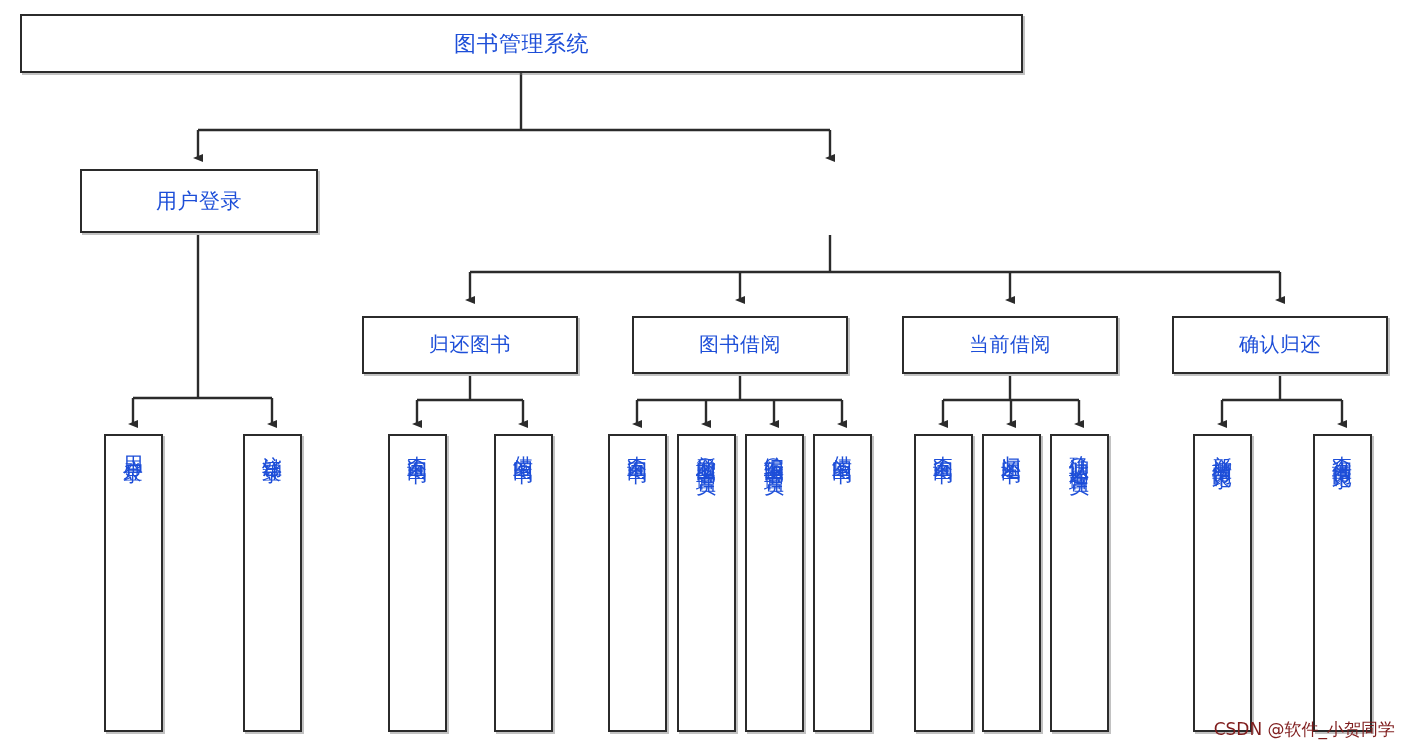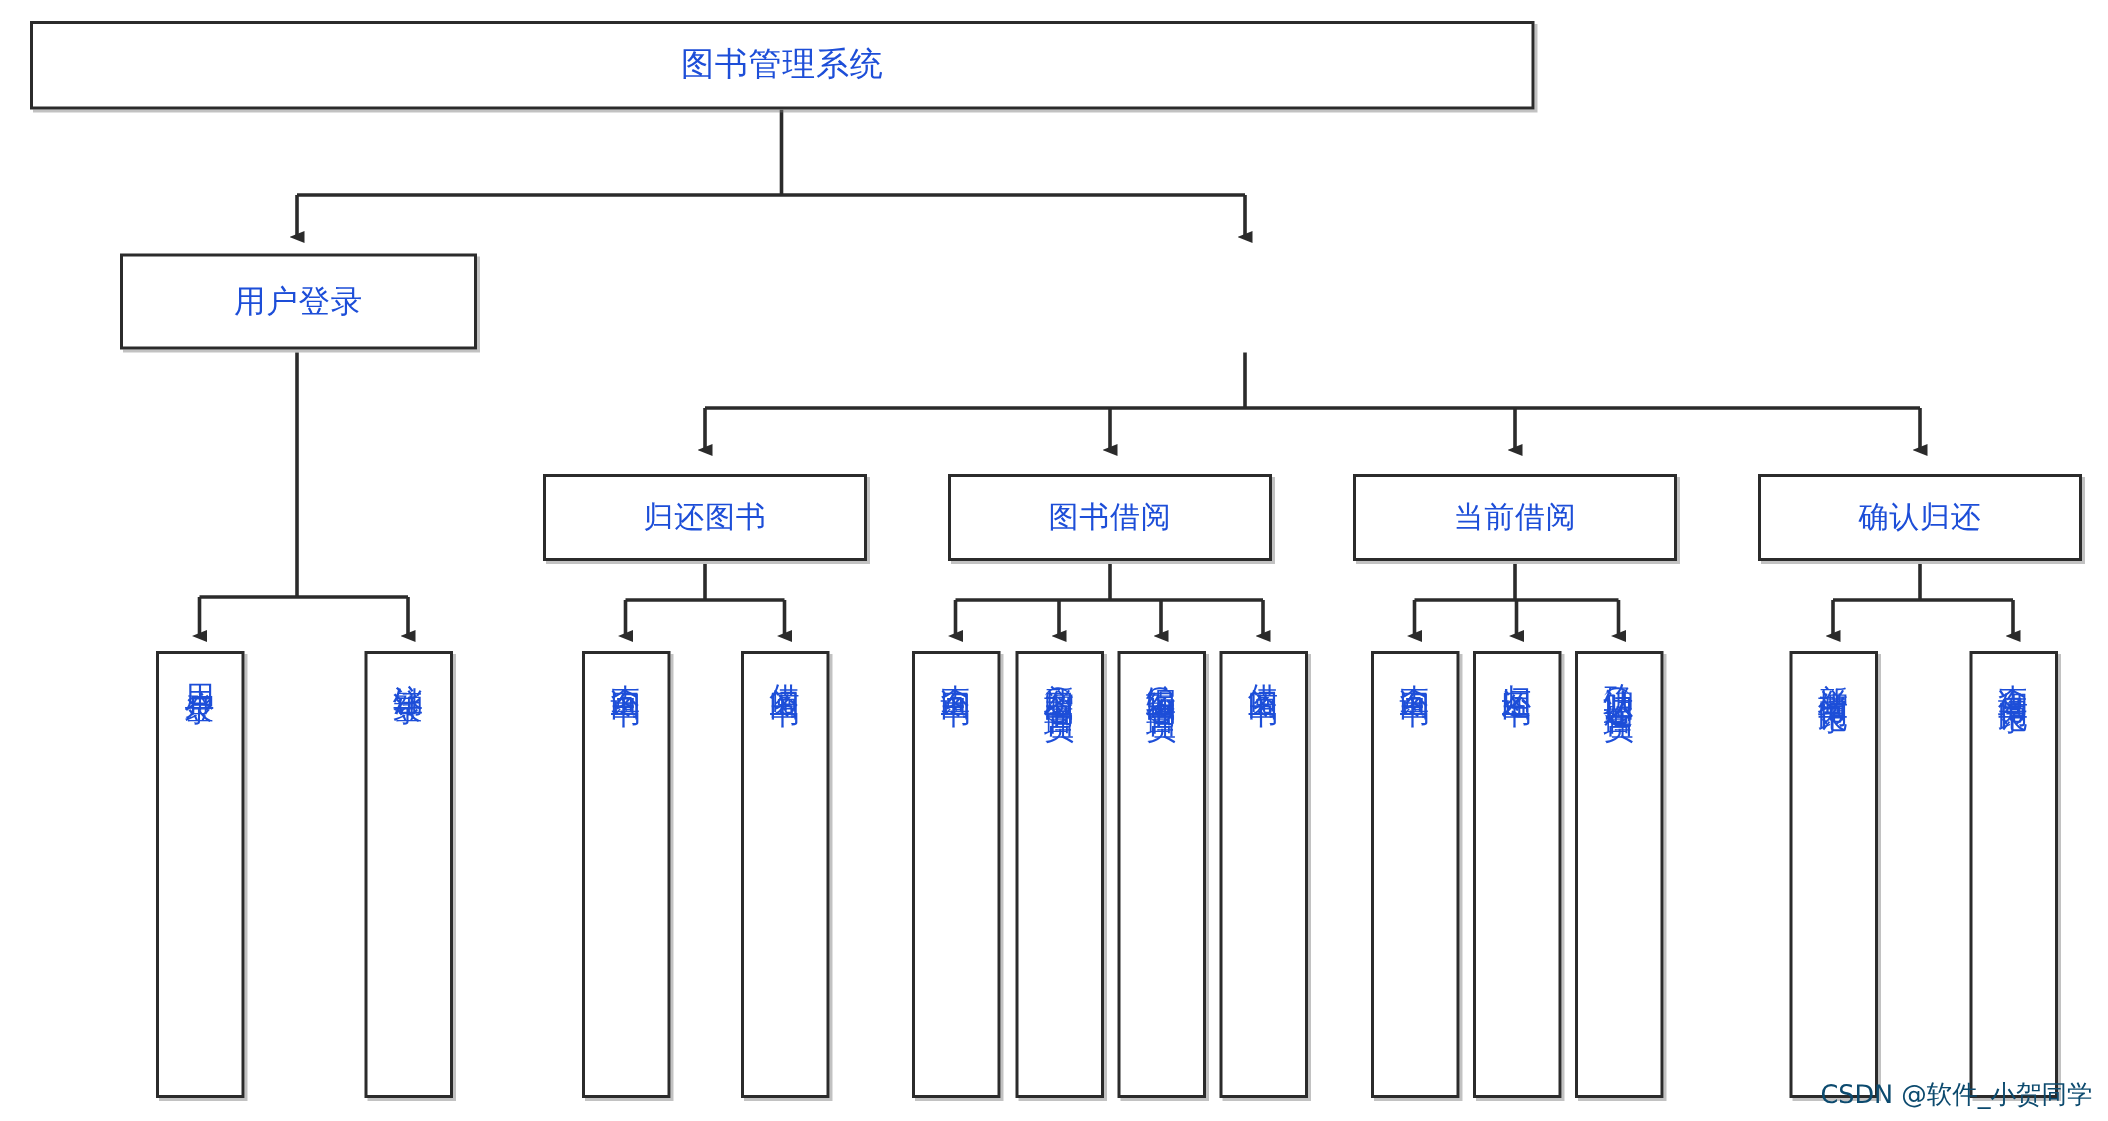--- a/index.html
+++ b/index.html
@@ -60,21 +60,21 @@
     font-size: 20px;
     letter-spacing: 3px;
     line-height: 1;
     white-space: nowrap;
   }
   .watermark {
     position: absolute;
     right: 10px;
     bottom: 6px;
     font-size: 17px;
-    color: #0c4a6e;
+    color: #7f1d1d;
     white-space: nowrap;
     z-index: 3;
     font-family: "DejaVu Sans", "Liberation Sans", sans-serif;
   }
 </style>
 </head>
 <body>
 
 <div id="canvas">
 

